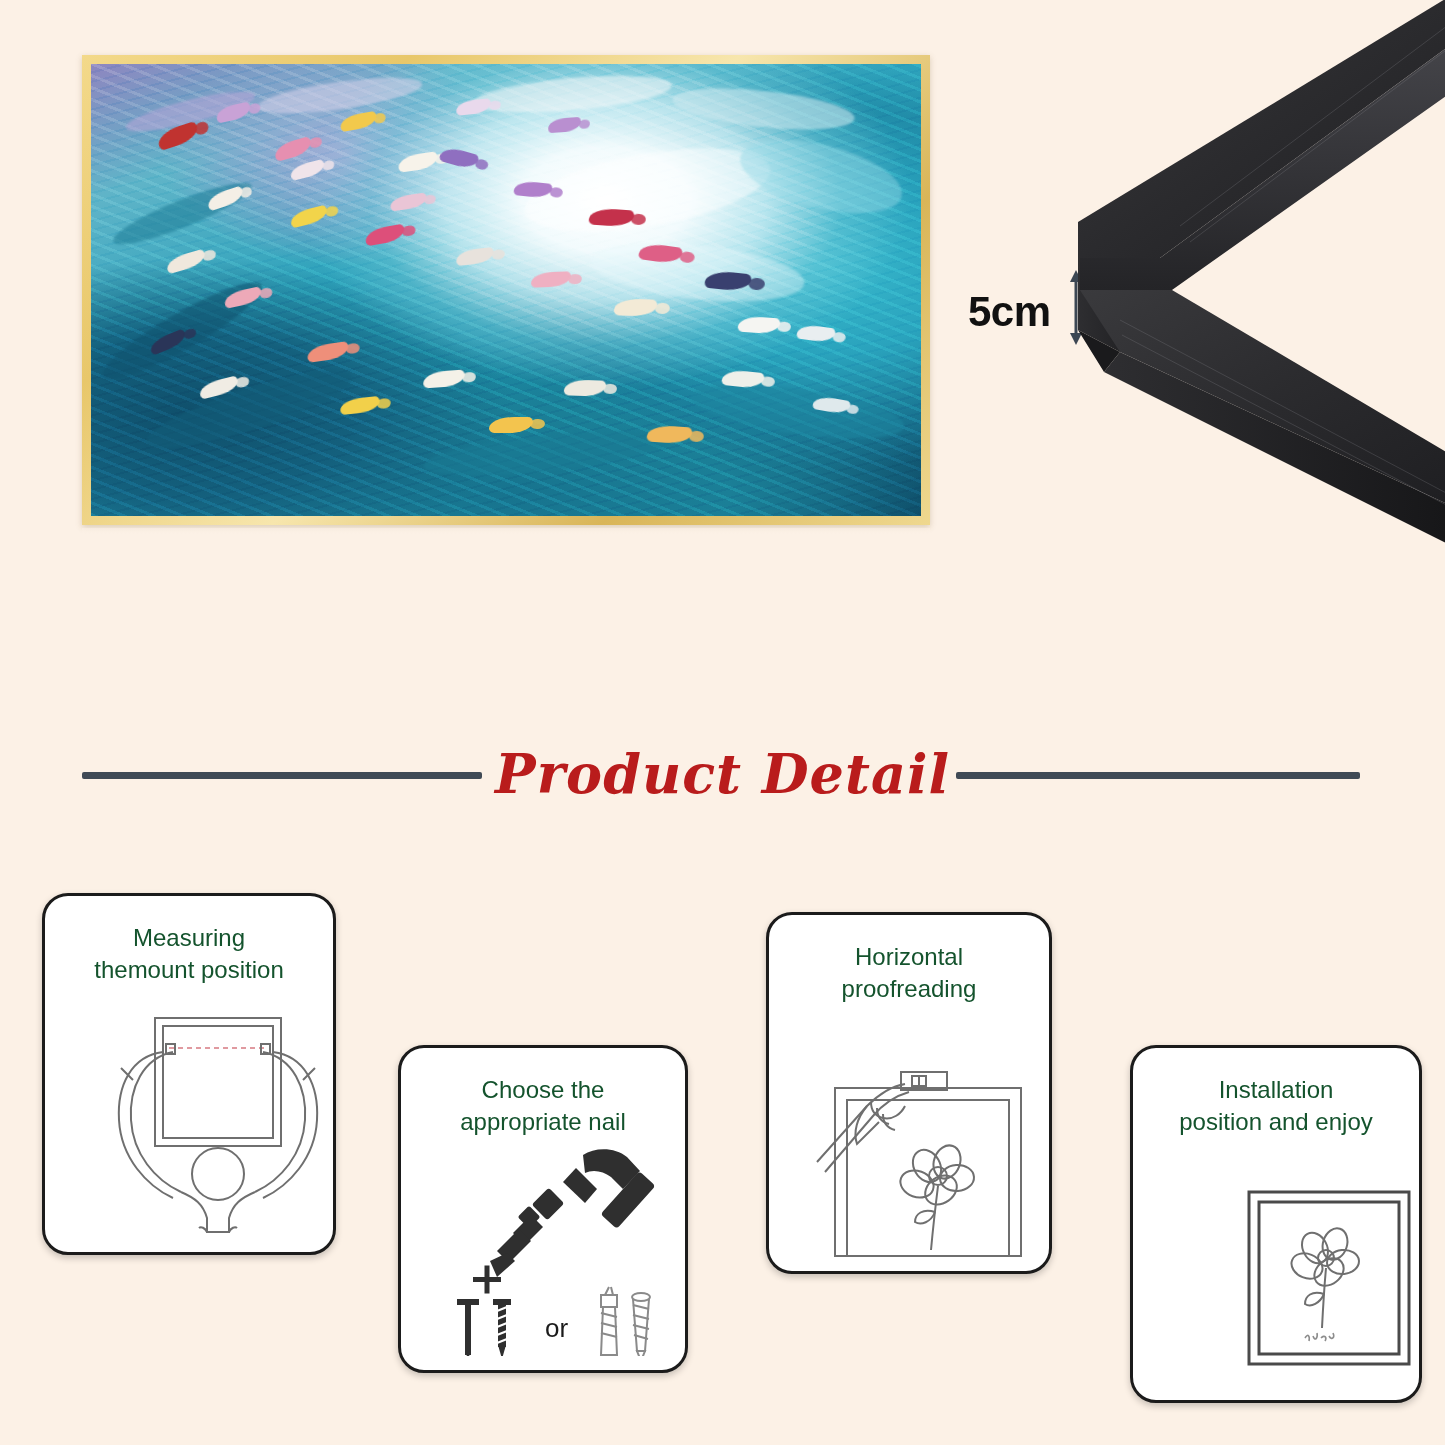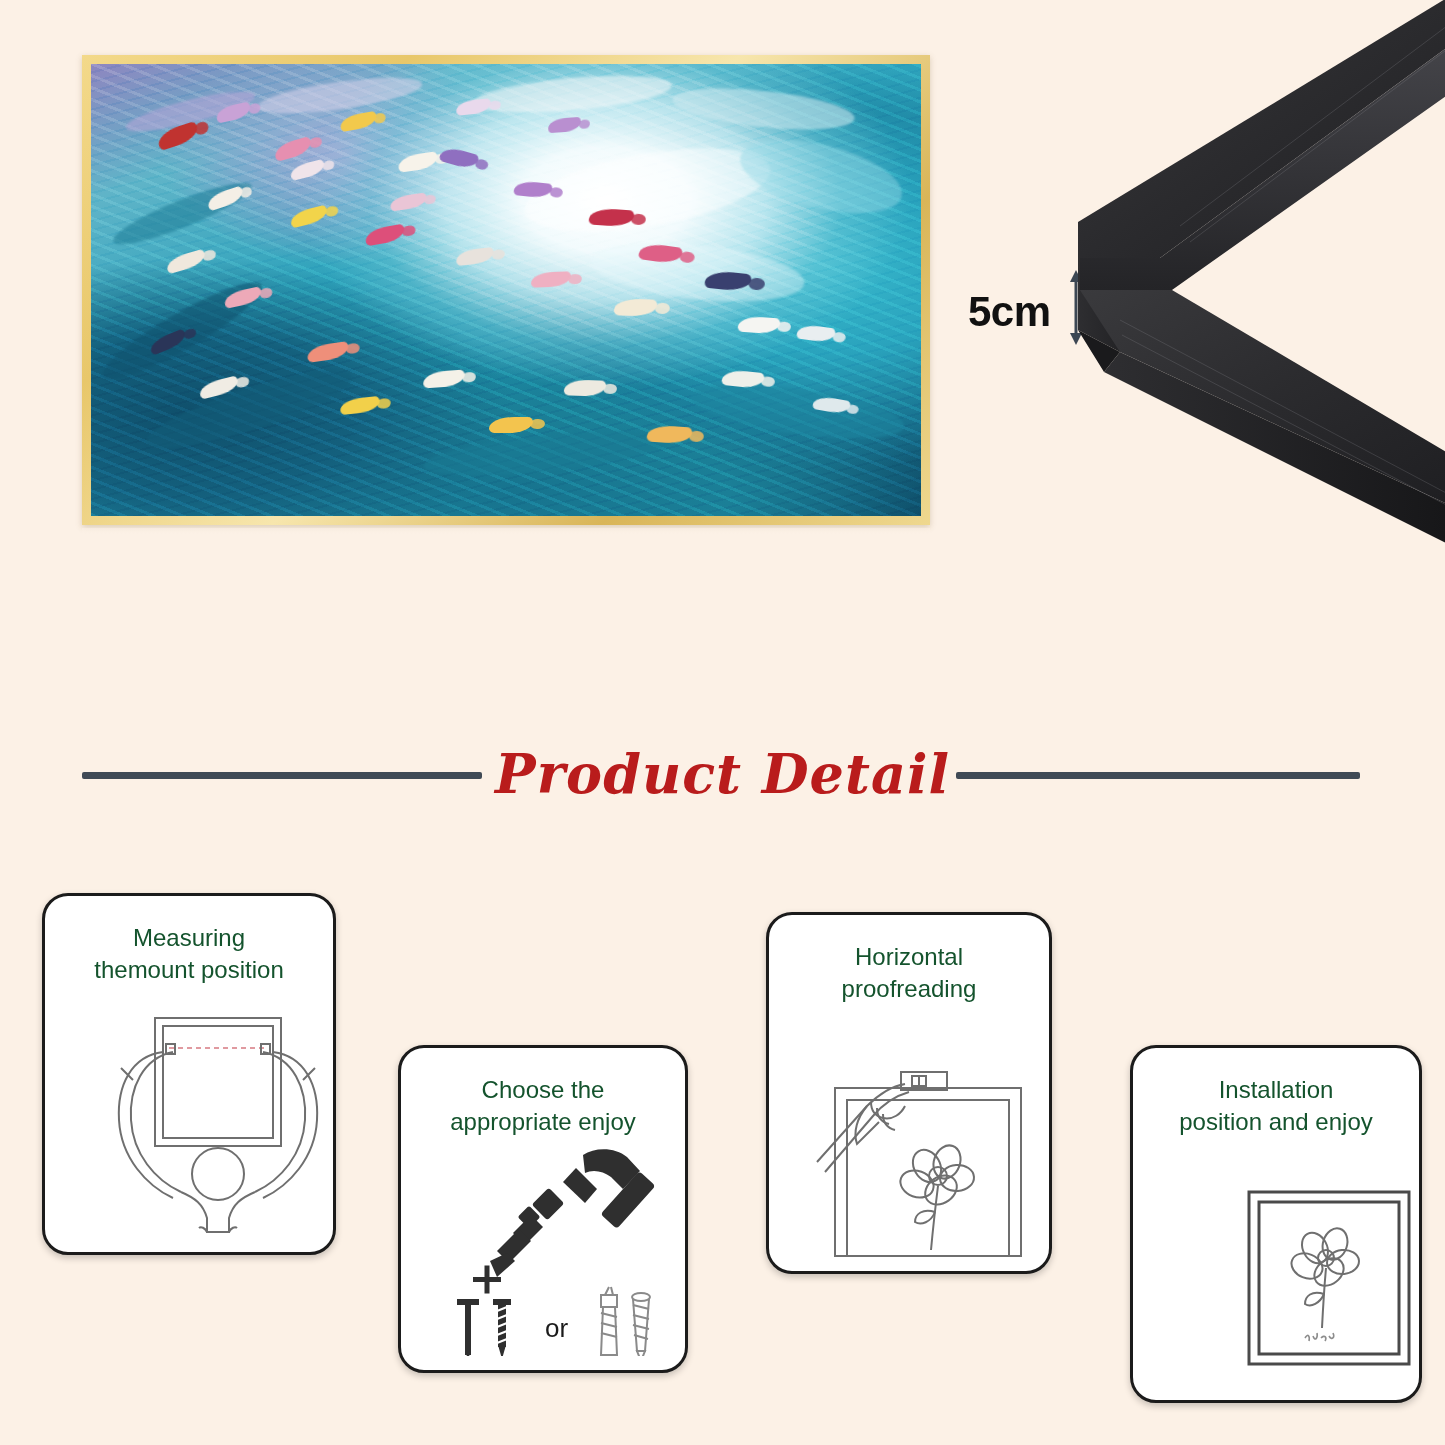--- a/index.html
+++ b/index.html
@@ -244,21 +244,21 @@
         <circle class="ln" cx="115" cy="166" r="26"></circle>
         <path class="ln" d="M78 184 C 92 190 100 196 104 210 L 104 224 L 126 224 L 126 210 C 130 196 138 190 152 184"></path>
         <path class="ln" d="M104 224 C 102 220 98 218 96 220 M126 224 C 128 220 132 218 134 220"></path>
       </svg>
     </div>
   </div>
 
   <div class="card card-2">
     <div class="card-title">
       <div>Choose the</div>
-      <div>appropriate enjoy</div>
+      <div>appropriate nail</div>
     </div>
     <div class="card-art">
       <svg width="250" height="215" viewBox="0 0 250 215">
 
         <g class="blk" transform="translate(0,0)">
           <path d="M148 14 C160 6 180 6 192 16 L205 30 L188 48 L176 36 C168 30 158 28 150 32 Z"></path>
           <path d="M141 27 L162 48 L150 62 L128 41 Z"></path>
           <rect x="182" y="30" width="22" height="58" rx="4" transform="rotate(42 193 59)"></rect>
           <rect x="101" y="52" width="24" height="22" rx="3" transform="rotate(-45 113 63)"></rect>
           <rect x="86" y="68" width="16" height="16" rx="2" transform="rotate(-45 94 76)"></rect>

